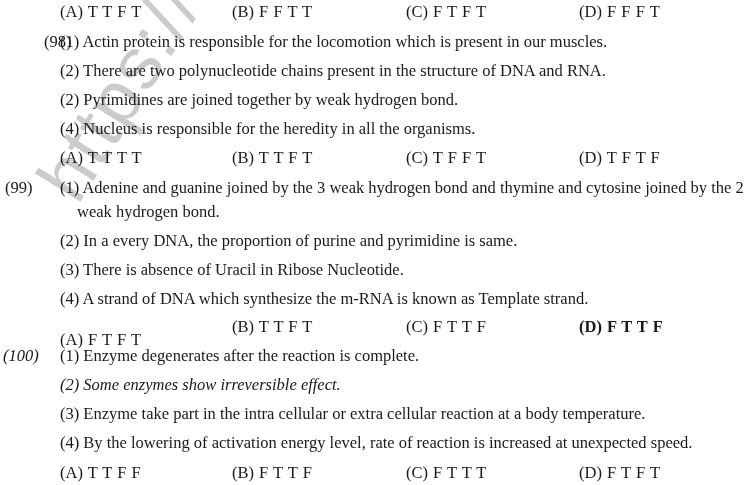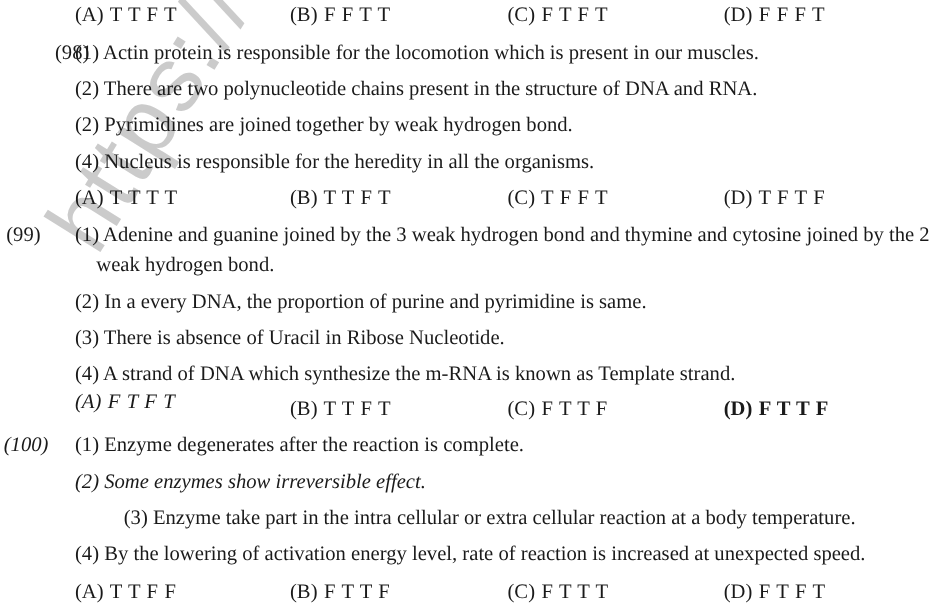--- a/index.html
+++ b/index.html
@@ -82,31 +82,31 @@
       <span class="opt" style="left:579px; top:148px;">(D) T F T F</span>
     </div>
 
     <div>
       <span class="qnum" style="left:5px; top:178px;">(99)</span>
       <span class="line" style="left:60px; top:178px;">(1) Adenine and guanine joined by the 3 weak hydrogen bond and thymine and cytosine joined by the 2</span>
       <span class="line" style="left:77px; top:202px;">weak hydrogen bond.</span>
       <span class="line" style="left:60px; top:231px;">(2) In a every DNA, the proportion of purine and pyrimidine is same.</span>
       <span class="line" style="left:60px; top:260px;">(3) There is absence of Uracil in Ribose Nucleotide.</span>
       <span class="line" style="left:60px; top:289px;">(4) A strand of DNA which synthesize the m-RNA is known as Template strand.</span>
-      <span class="opt" style="left:60px; top:311px;font-style:italic;">(A) F T F T</span>
+      <span class="opt" style="left:60px; top:330px;">(A) F T F T</span>
       <span class="opt" style="left:232px; top:317px;">(B) T T F T</span>
       <span class="opt" style="left:406px; top:317px;">(C) F T T F</span>
       <span class="opt" style="left:579px; top:317px;font-weight:bold;">(D) F T T F</span>
     </div>
 
     <div>
       <span class="qnum" style="left:3px; top:346px;font-style:italic;">(100)</span>
       <span class="line" style="left:60px; top:346px;">(1) Enzyme degenerates after the reaction is complete.</span>
       <span class="line" style="left:60px; top:375px;font-style:italic;">(2) Some enzymes show irreversible effect.</span>
-      <span class="line" style="left:60px; top:404px;margin-left:39px;">(3) Enzyme take part in the intra cellular or extra cellular reaction at a body temperature.</span>
+      <span class="line" style="left:60px; top:404px;">(3) Enzyme take part in the intra cellular or extra cellular reaction at a body temperature.</span>
       <span class="line" style="left:60px; top:433px;">(4) By the lowering of activation energy level, rate of reaction is increased at unexpected speed.</span>
       <span class="opt" style="left:60px; top:463px;">(A) T T F F</span>
       <span class="opt" style="left:232px; top:463px;">(B) F T T F</span>
       <span class="opt" style="left:406px; top:463px;text-align:right;">(C) F T T T</span>
       <span class="opt" style="left:579px; top:463px;">(D) F T F T</span>
     </div>
 
   </div>
 </div>
 

